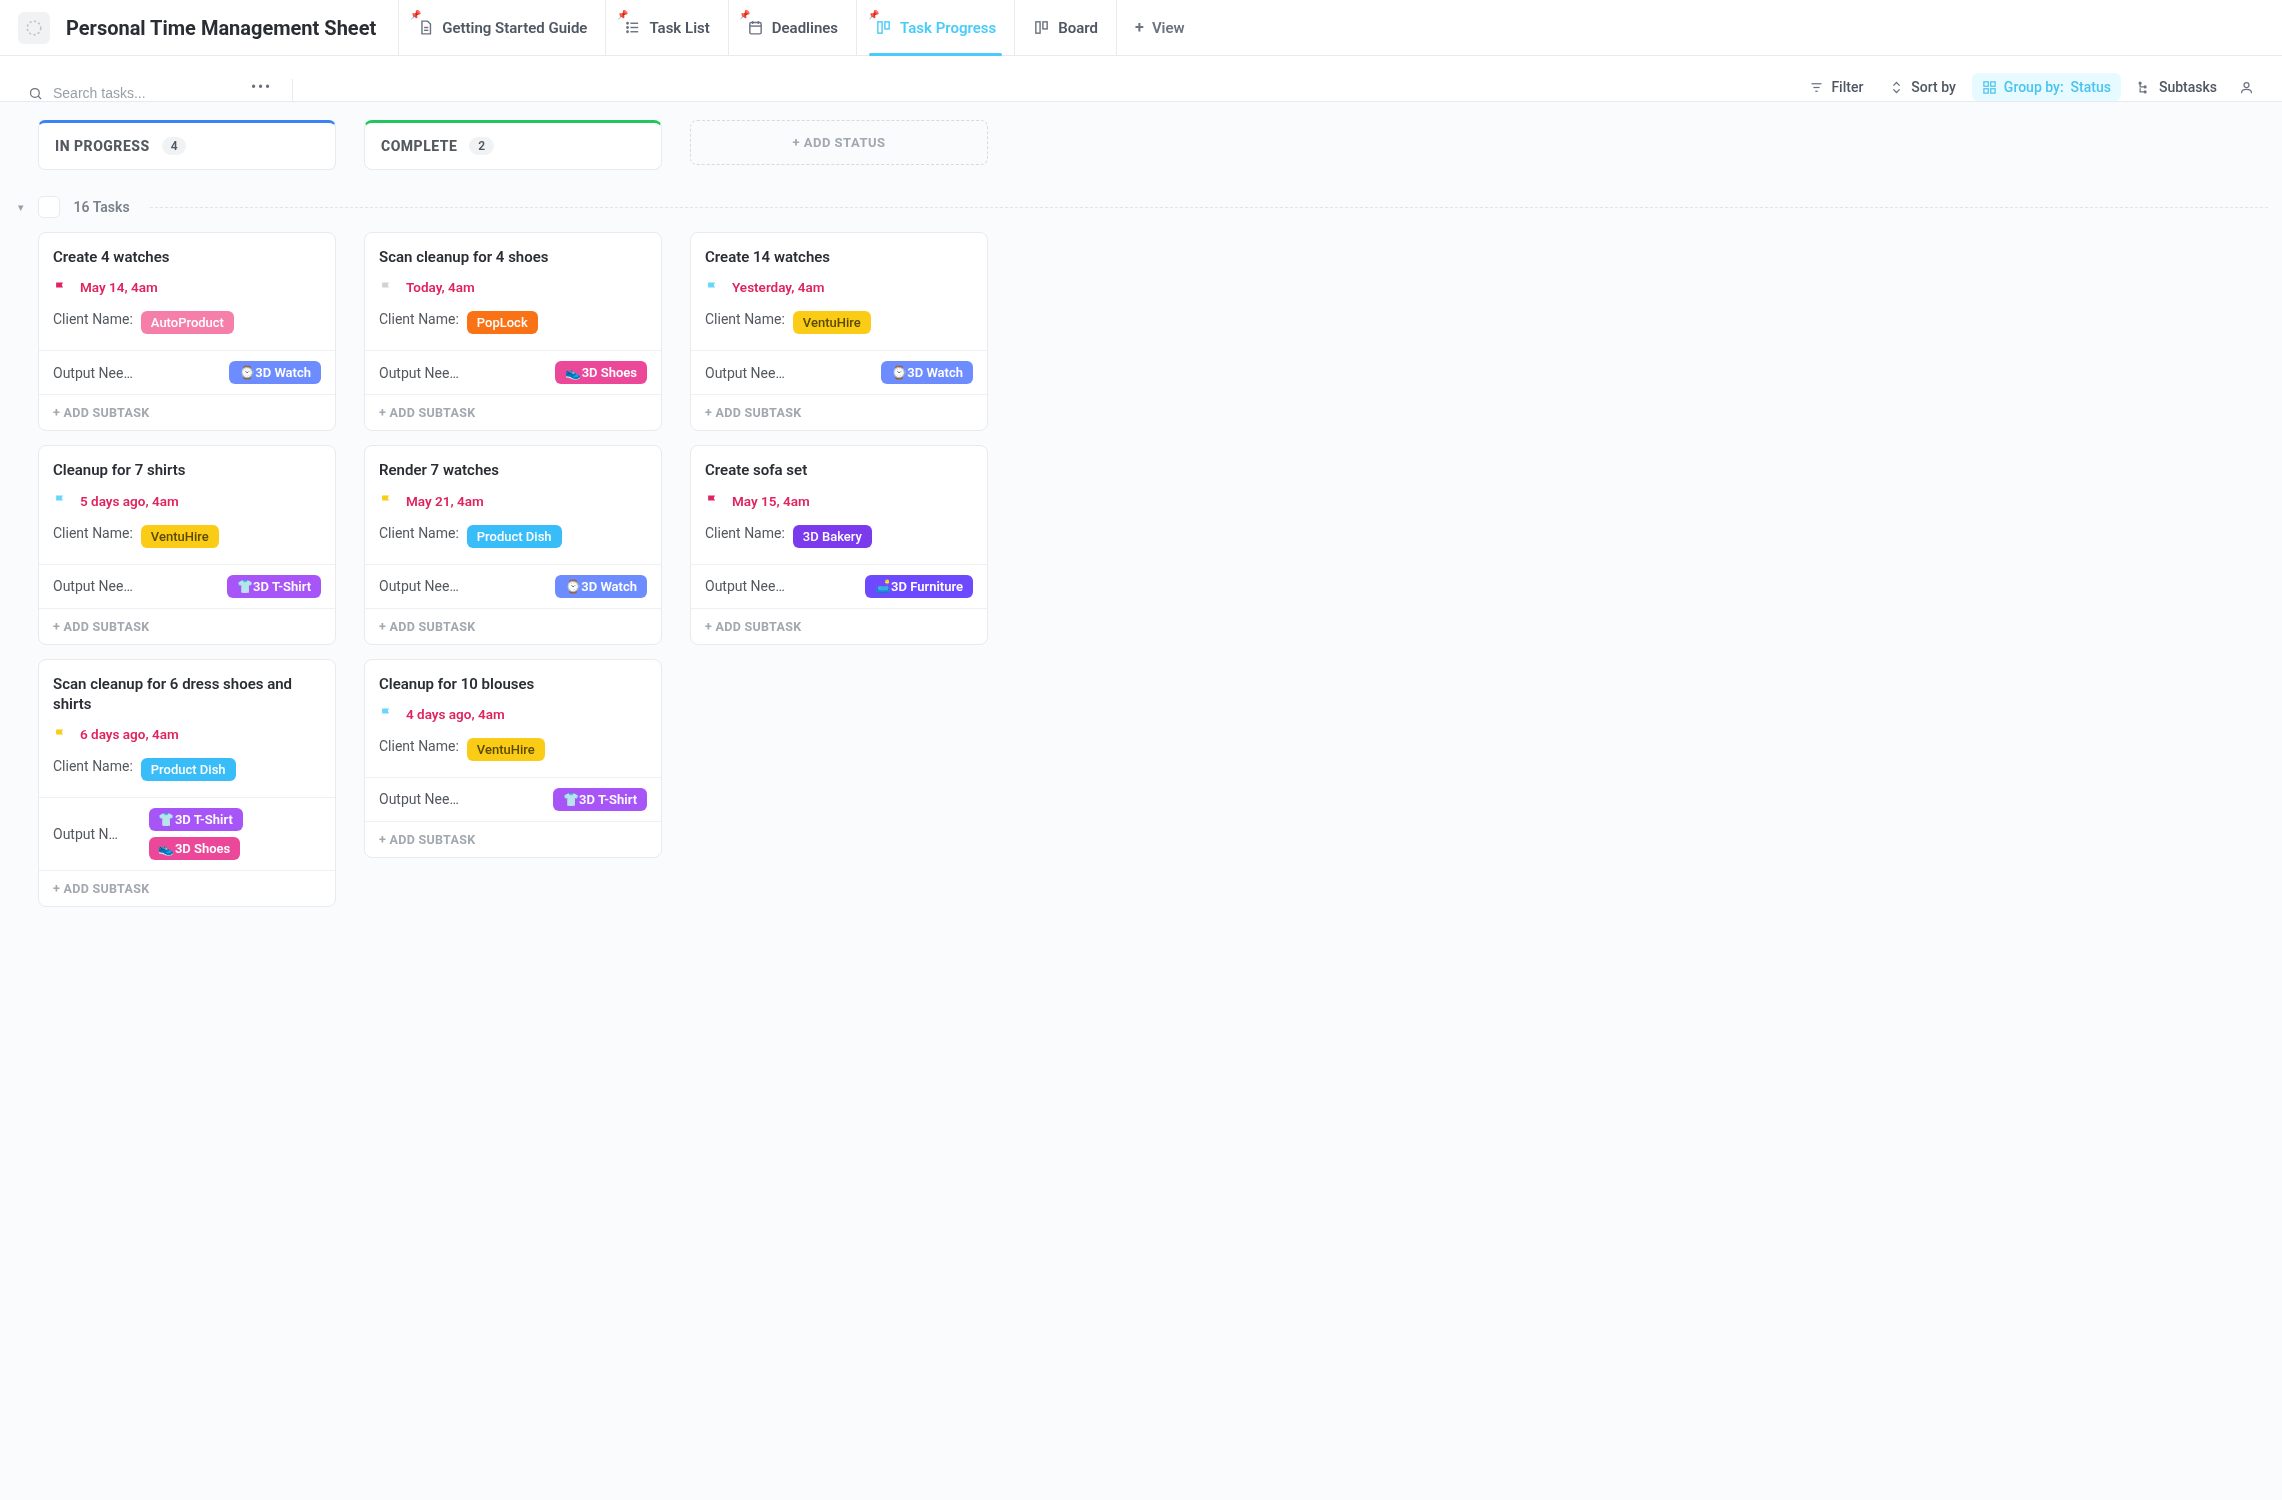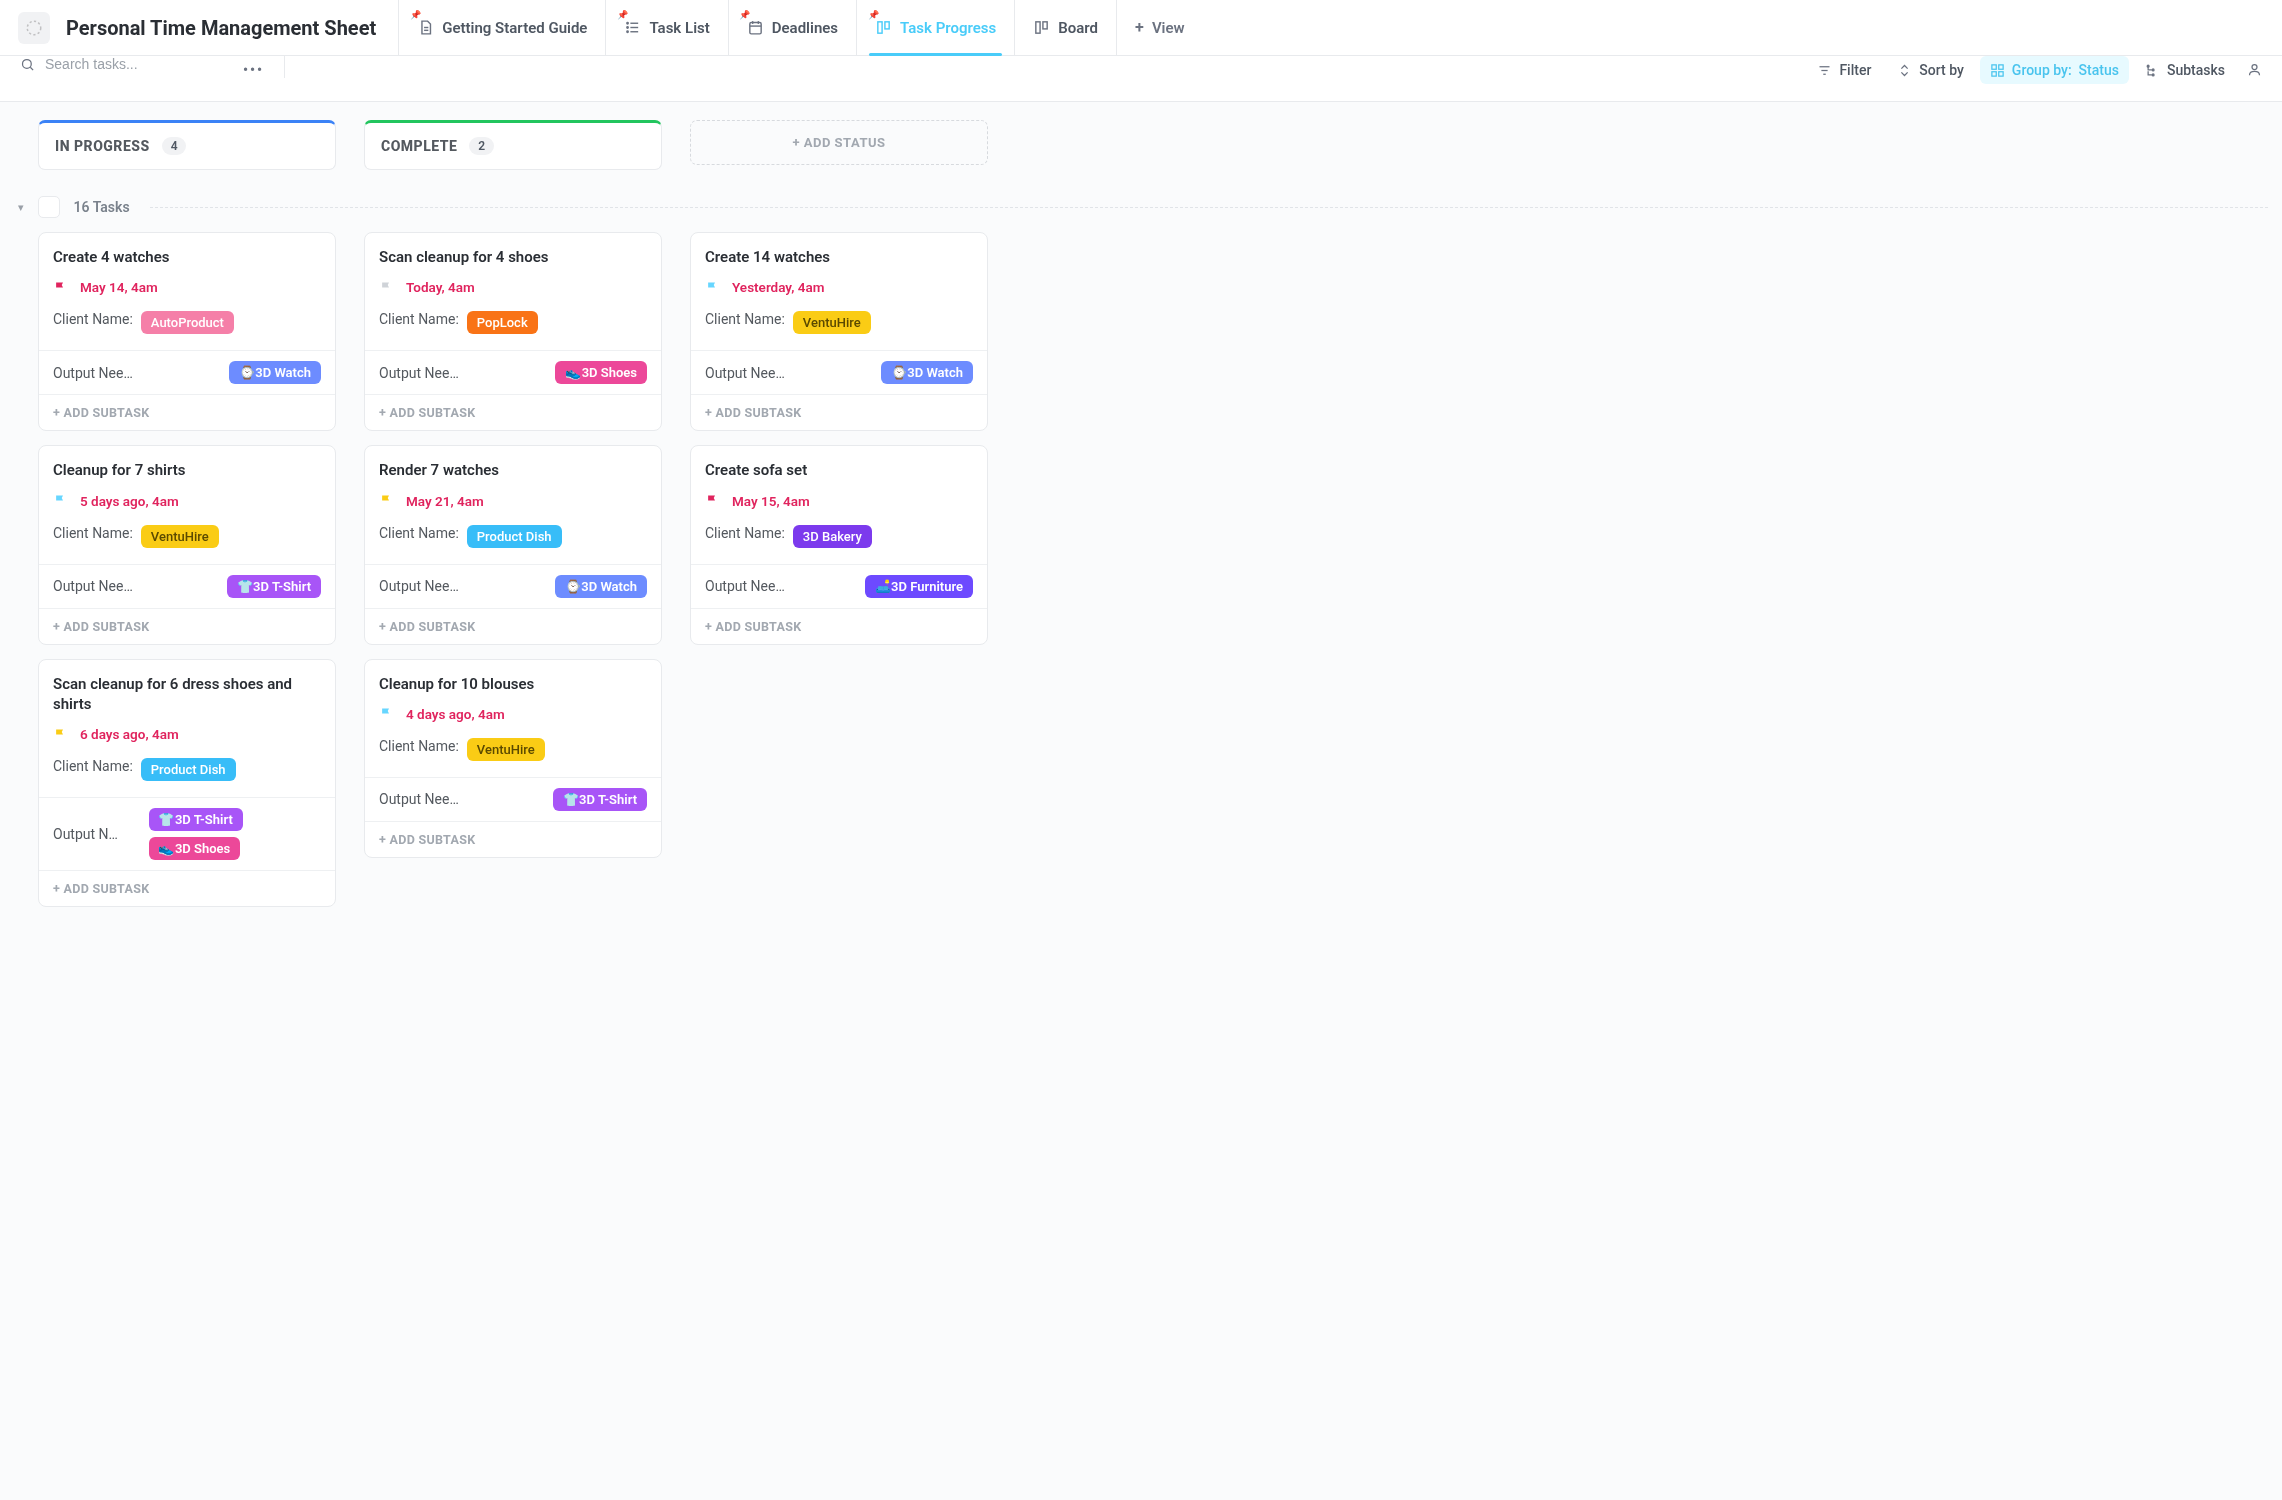--- a/index.html
+++ b/index.html
@@ -66,23 +66,23 @@
     left: 11px;
     color: #2a2e34;
   }
   .view-tab.add { color: #6b7280; font-weight: 600; }
   .view-tab.add .plus { font-size: 16px; }
   .view-icon { display:inline-flex; }
 
   
   .toolbar {
     display: flex;
-    align-items: flex-start;
+    align-items: flex-end;
     height: 46px;
-    padding: 0 14px;
+    padding: 0 22px;
     border-bottom: 1px solid #e8eaed;
     background:#fff;
   }
   .search-wrap {
     display: flex; align-items: center; gap: 10px;
     color: #9aa0a8;
     padding: 0 6px;
   }
   .search-input {
     border: none; outline: none;
@@ -137,21 +137,21 @@
     background: #fff;
     border: 1px solid #e8eaed;
     border-top: 3px solid transparent;
     border-radius: 7px;
     padding: 14px 16px;
     display: flex;
     align-items: center;
     gap: 12px;
   }
   .status-head.inprogress { border-top-color: #3b82f6; }
-  .status-head.complete  { border-top-color: #22c55e; }
+  .status-head.complete  { border-top-color: #22c55e; border-radius: 8px; }
   .status-head .label {
     font-size: 14px;
     font-weight: 800;
     letter-spacing: .5px;
     color: #54595f;
   }
   .count-pill {
     background: #f1f2f4;
     border-radius: 999px;
     padding: 2px 9px;

